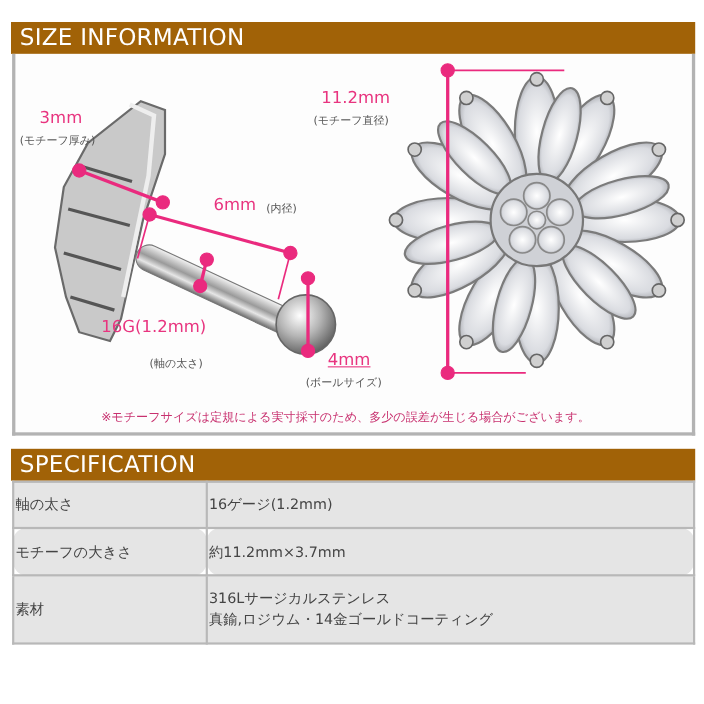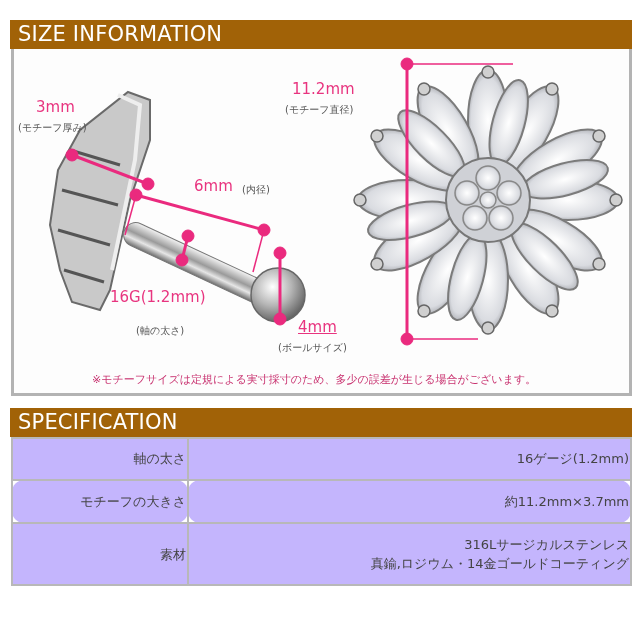--- a/index.html
+++ b/index.html
@@ -23,21 +23,21 @@
   .label-sub { position: absolute; font-size: 10px; color: #555; white-space: nowrap; }
   .note {
     position: absolute; left: 92px; top: 372px; font-size: 11px; color: #c8316f; white-space: nowrap;
   }
   svg.illus { position: absolute; left: 0; top: 0; }
   table.spec {
     position: absolute; left: 11px; top: 437px; width: 621px; border-collapse: collapse;
     font-size: 13px; color: #444;
   }
   table.spec td {
-    border: 2px solid #b8b8b8; text-align: right; background: #c4b5fd; margin-left: 28px;
+    border: 2px solid #b8b8b8; text-align: left; background: #e5e5e5; margin-left: 28px;
   }
   table.spec td.k { width: 172px; }
   .r1 td { height: 38px; }
   .r2 td { height: 39px; }
   .r3 td { height: 39px; border-radius: 12px; }
   .r4 td { height: 58px; line-height: 19px; }
 </style>
 </head>
 <body>
 
@@ -148,21 +148,21 @@
     <circle cx="407" cy="339" r="6"></circle>
   </g>
 </svg>
 
 <div class="label-main" style="left:36px; top:98px;">3mm</div>
 <div class="label-sub" style="left:18px; top:121px;">(モチーフ厚み)</div>
 
 <div class="label-main" style="left:194px; top:177px;">6mm</div>
 <div class="label-sub" style="left:242px; top:183px;">(内径)</div>
 
-<div class="label-main" style="left:110px; top:288px;">16G(1.2mm)</div>
+<div class="label-main" style="left:92px; top:288px;">16G(1.2mm)</div>
 <div class="label-sub" style="left:136px; top:324px;">(軸の太さ)</div>
 
 <div class="label-main" style="left:298px; top:318px;text-decoration:underline;">4mm</div>
 <div class="label-sub" style="left:278px; top:341px;">(ボールサイズ)</div>
 
 <div class="label-main" style="left:292px; top:80px;">11.2mm</div>
 <div class="label-sub" style="left:285px; top:103px;">(モチーフ直径)</div>
 
 <div class="note">※モチーフサイズは定規による実寸採寸のため、多少の誤差が生じる場合がございます。</div>
 

